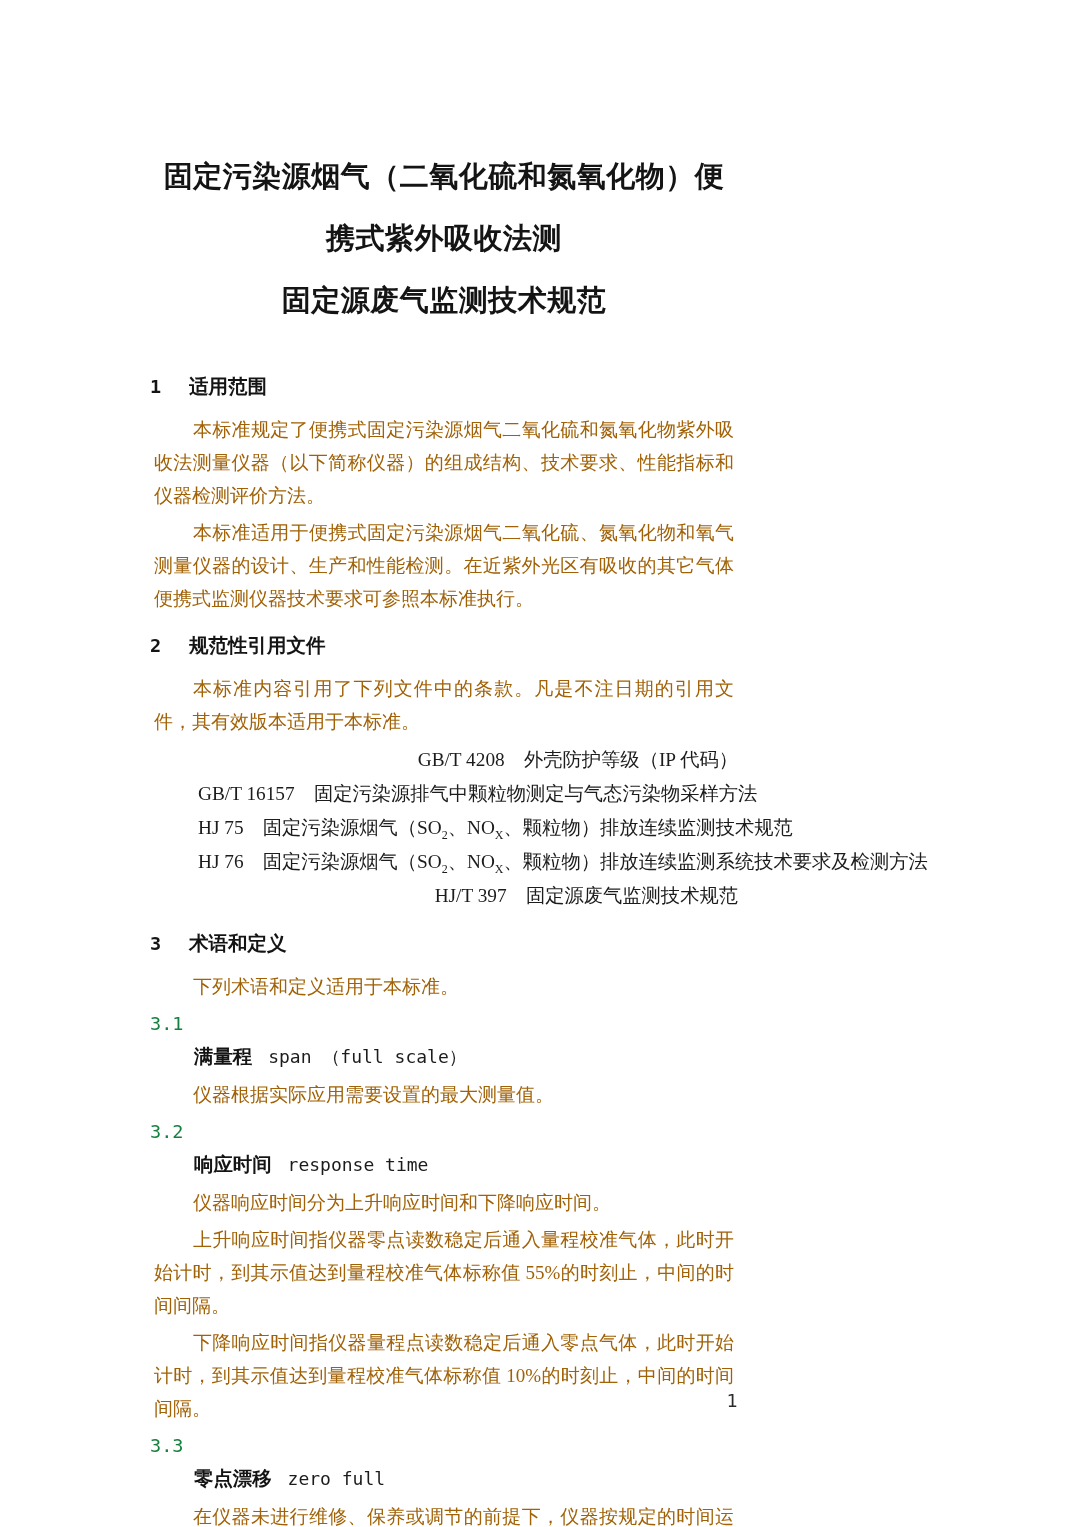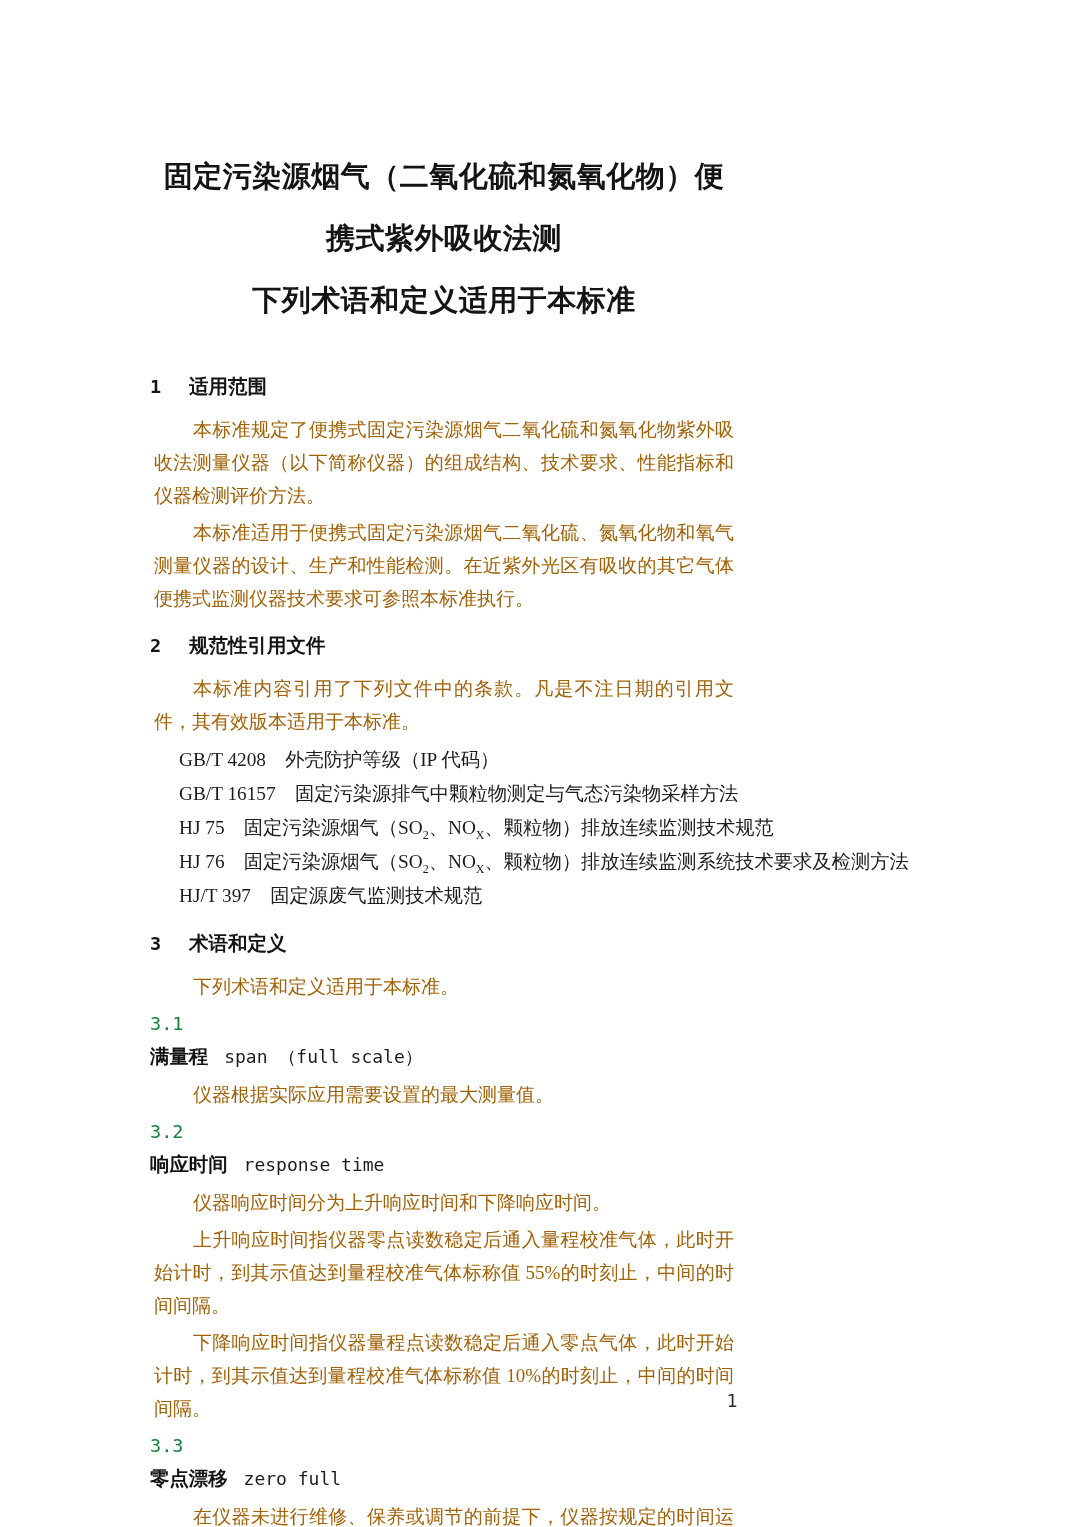--- a/index.html
+++ b/index.html
@@ -52,34 +52,36 @@
     margin: 4px;
     font-size: 19px;
     line-height: 33px;
     text-align: justify;
     text-indent: 2.05em;
     color: #a16207;
   }
   
   .ref-list { margin-top: 5px; }
   .ref-item {
-    margin-left: 29px;
+    margin-left: 48px;
     font-size: 19.3px;
     line-height: 34px;
     white-space: nowrap;
+    text-align: right;
   }
   .ref-item sub { font-size: 12px; line-height: 0; }
   
   .term-num {
     font-family: "DejaVu Sans Mono", monospace;
     font-size: 18.5px;
     line-height: 33px;
     color: #15803d;
   }
   .term-line {
+    margin-left: 44px;
     line-height: 33px;
     white-space: nowrap;
   }
   .term-cn {
     font-family: "Liberation Sans", "DejaVu Sans", sans-serif;
     font-weight: 700;
     font-size: 19.4px;
     color: #141414;
   }
   .term-en {
@@ -98,21 +100,21 @@
     color: #2a2a2a;
   }
 </style>
 </head>
 <body>
 
 <div class="page">
 
   <h1 class="doc-title">
     <span class="title-line">固定污染源烟气（二氧化硫和氮氧化物）便携式紫外吸收法测</span>
-    <span class="title-line">下列术语和定义适用于本标准</span>
+    <span class="title-line">固定源废气监测技术规范</span>
   </h1>
 
   <section>
     <div class="sec-heading">
       <span class="sec-num">1</span>
       <span class="sec-title">适用范围</span>
     </div>
     <p class="body-para">本标准规定了便携式固定污染源烟气二氧化硫和氮氧化物紫外吸收法测量仪器（以下简称仪器）的组成结构、技术要求、性能指标和仪器检测评价方法。</p>
     <p class="body-para">本标准适用于便携式固定污染源烟气二氧化硫、氮氧化物和氧气测量仪器的设计、生产和性能检测。在近紫外光区有吸收的其它气体便携式监测仪器技术要求可参照本标准执行。</p>
   </section>

